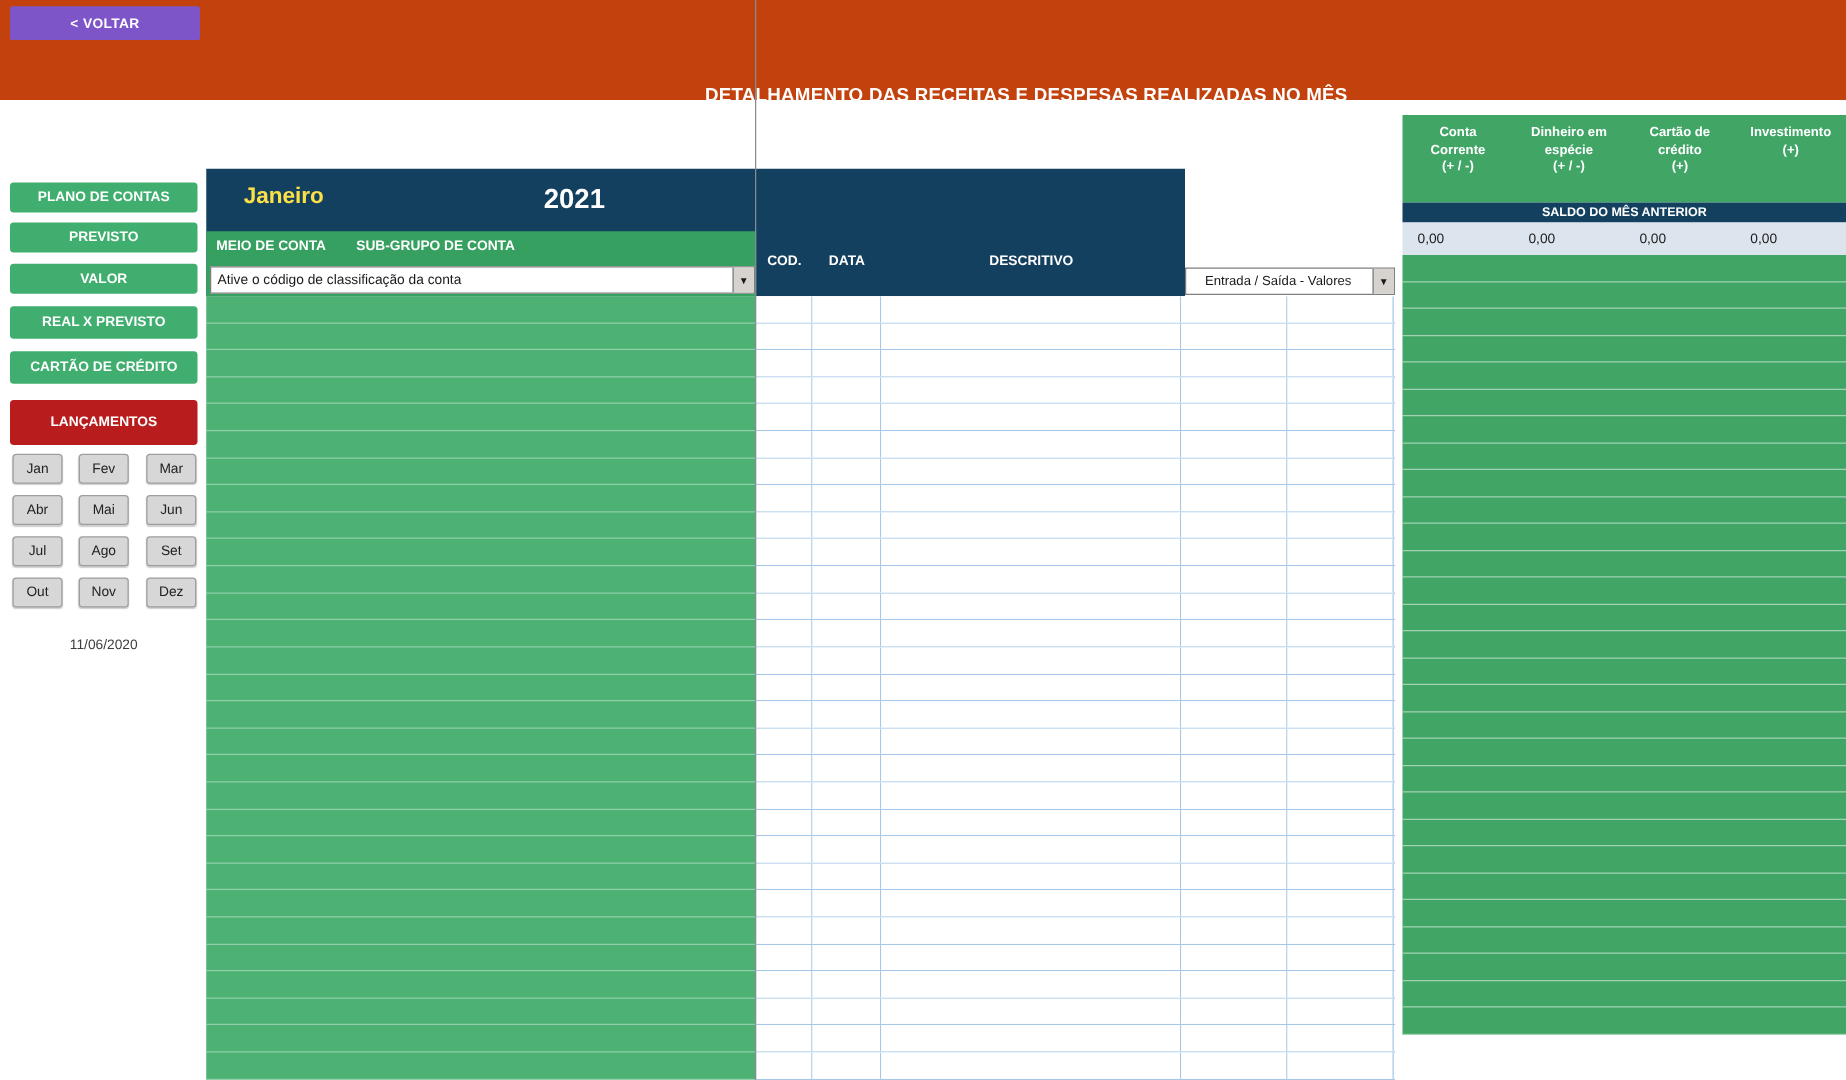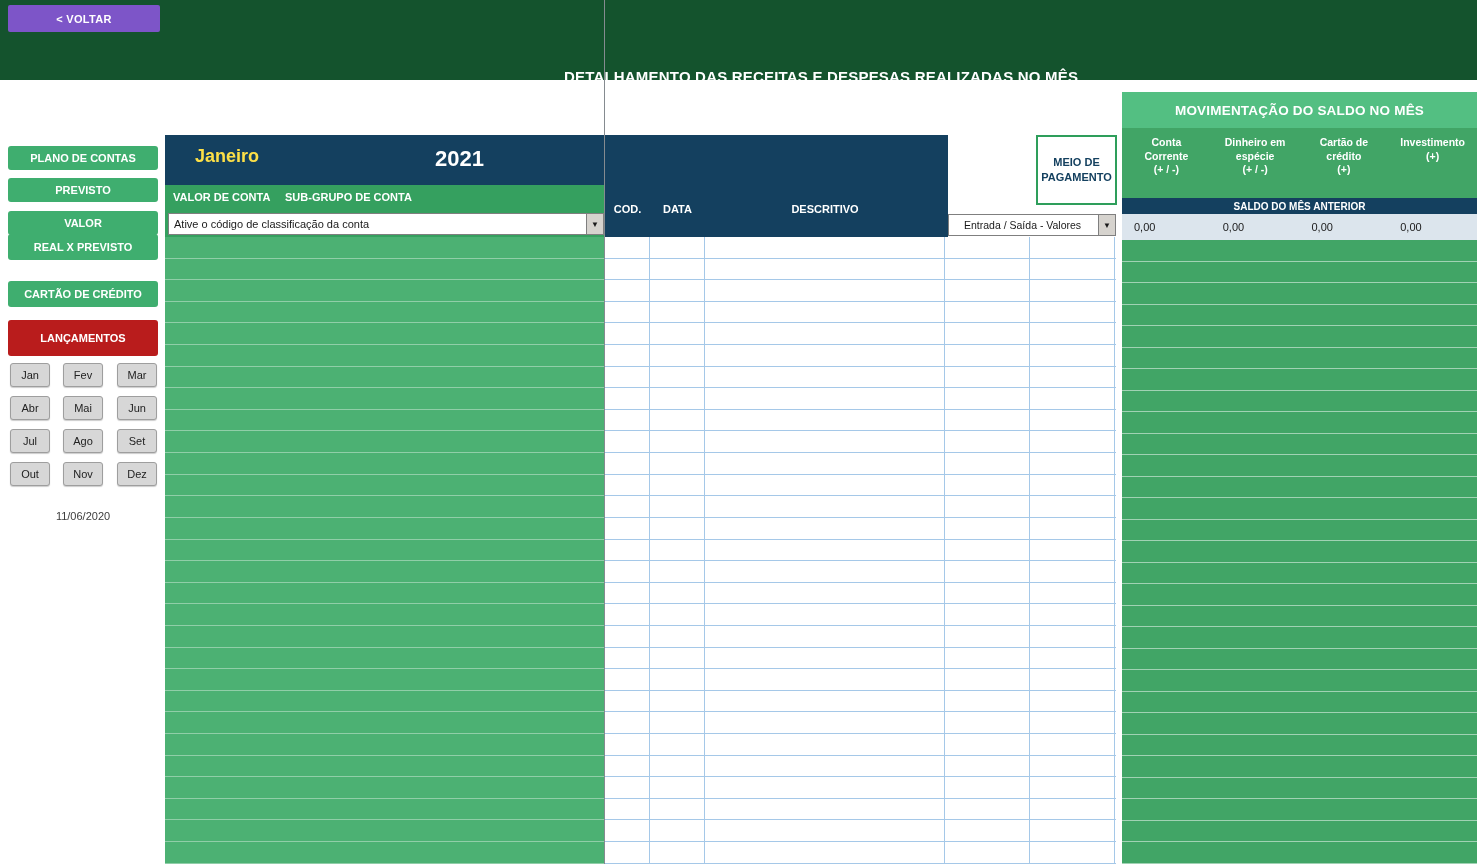--- a/index.html
+++ b/index.html
@@ -1,21 +1,21 @@
 <!DOCTYPE html>
 <html><head>
 <meta charset="utf-8">
 <style>
   * { margin:0; padding:0; box-sizing:border-box; }
   html,body { background:#ffffff; }
   body { font-family:"Liberation Sans", sans-serif; }
   .canvas { position:relative; width:1477px; height:864px; overflow:hidden; background:#ffffff; }
 
   
-  .topbar { position:absolute; left:0; top:0; width:1477px; height:80px; background:#14532d; }
+  .topbar { position:absolute; left:0; top:0; width:1477px; height:80px; background:#c2410c; }
   .back-btn { position:absolute; left:8px; top:5px; width:152px; height:27px; background:#7d55c8;
     color:#fff; font-weight:bold; font-size:11px; border:none; border-radius:2px; cursor:pointer;
     font-family:inherit; letter-spacing:.3px; }
   .title { position:absolute; left:165px; right:0; top:36px; text-align:center; color:#fff;
     font-weight:bold; font-size:15px; letter-spacing:.2px;margin-top:32px; }
 
   .vdivider { position:absolute; left:604px; top:0; width:1px; height:864px; background:#858b90; z-index:60; }
 
   
   .sidebar { position:absolute; left:0; top:0; width:165px; height:864px; }
@@ -89,21 +89,21 @@
 
   <div class="topbar">
     <button class="back-btn">&lt; VOLTAR</button>
     <div class="title">DETALHAMENTO DAS RECEITAS E DESPESAS REALIZADAS NO MÊS</div>
   </div>
 
   <div class="sidebar">
     <button class="side-btn" style="top:146px">PLANO DE CONTAS</button>
     <button class="side-btn" style="top:178px">PREVISTO</button>
     <button class="side-btn" style="top:211px">VALOR</button>
-    <button class="side-btn tall" style="top:234px">REAL X PREVISTO</button>
+    <button class="side-btn tall" style="top:245px">REAL X PREVISTO</button>
     <button class="side-btn tall" style="top:281px">CARTÃO DE CRÉDITO</button>
     <button class="side-btn lanc" style="top:320px">LANÇAMENTOS</button>
     <div class="months-grid">
         <button class="month-btn">Jan</button>
         <button class="month-btn">Fev</button>
         <button class="month-btn">Mar</button>
         <button class="month-btn">Abr</button>
         <button class="month-btn">Mai</button>
         <button class="month-btn">Jun</button>
         <button class="month-btn">Jul</button>
@@ -115,34 +115,32 @@
       </div>
     <div class="side-date">11/06/2020</div>
   </div>
 
   <div class="month-band">
     <div class="month-name">Janeiro</div>
     <div class="year-label">2021</div>
   </div>
 
   <div class="group-band">
-    <div class="band-label l1">VALOR DE CONTA</div>
+    <div class="band-label l1">MEIO DE CONTA</div>
     <div class="band-label l2">SUB-GRUPO DE CONTA</div>
     <div class="dropdown dd-account">
       <div class="dd-text">Ative o código de classificação da conta</div>
       <div class="dd-arrow">▼</div>
     </div>
   </div>
 
   <div class="colhead ch-cod">COD.</div>
   <div class="colhead ch-data">DATA</div>
   <div class="colhead ch-desc">DESCRITIVO</div>
 
-  <div class="meio-box">MEIO DE
-PAGAMENTO</div>
 
   <div class="dropdown dd-type">
     <div class="dd-text">Entrada / Saída - Valores</div>
     <div class="dd-arrow">▼</div>
   </div>
 
   <div class="group-rows">
       <div class="green-row"></div>
       <div class="green-row"></div>
       <div class="green-row"></div>
@@ -373,21 +371,20 @@
       <div class="grid-row">
         <div class="grid-cell" style="width: 45px;"></div>
         <div class="grid-cell" style="width: 55px;"></div>
         <div class="grid-cell" style="width: 240px;"></div>
         <div class="grid-cell" style="width: 85px;"></div>
         <div class="grid-cell" style="width: 85px;"></div>
       </div>
     </div>
 
   <div class="panel">
-    <div class="panel-header">MOVIMENTAÇÃO DO SALDO NO MÊS</div>
     <div class="panel-cols">
         <div class="panel-col">Conta
 Corrente
 (+ / -)</div>
         <div class="panel-col">Dinheiro em
 espécie
 (+ / -)</div>
         <div class="panel-col">Cartão de
 crédito
 (+)</div>

